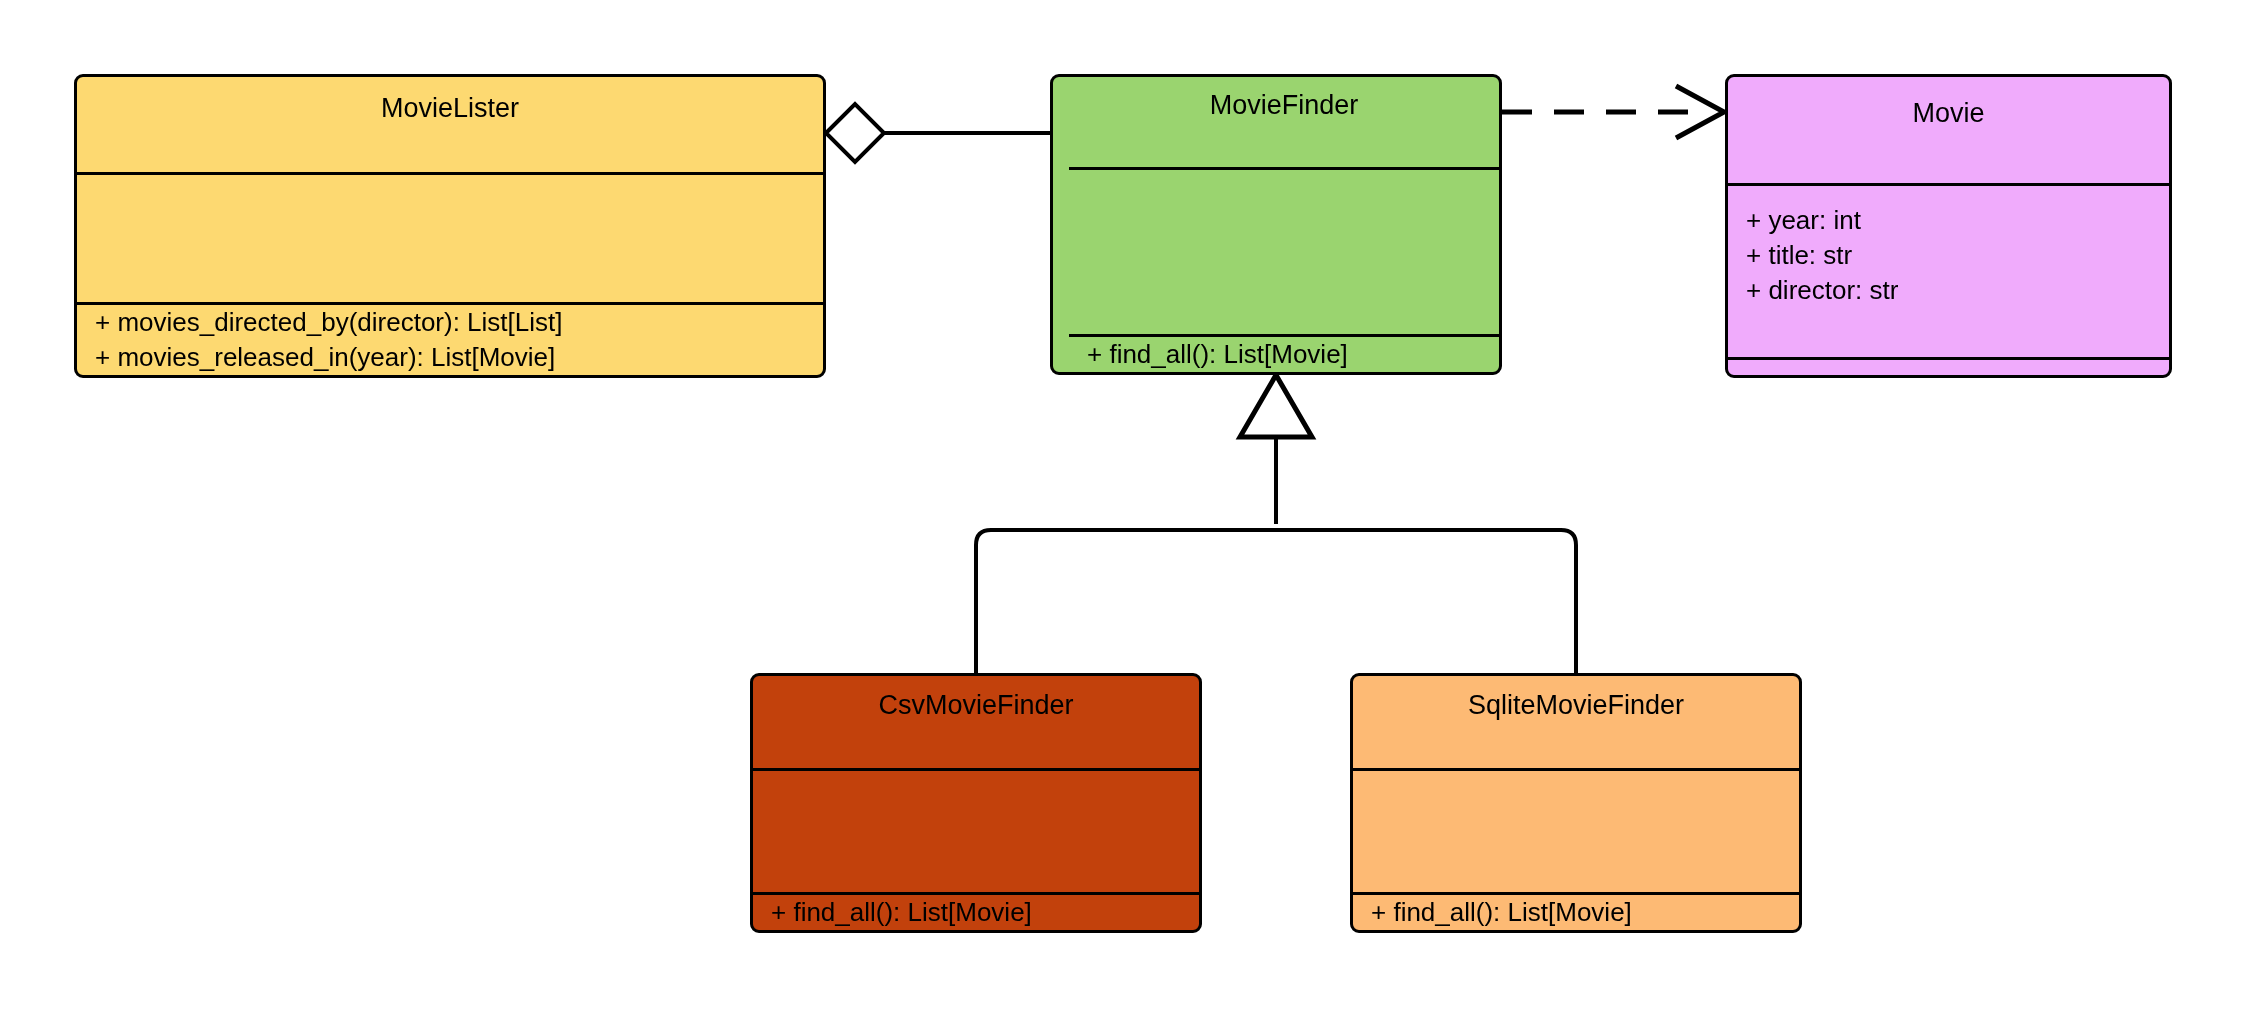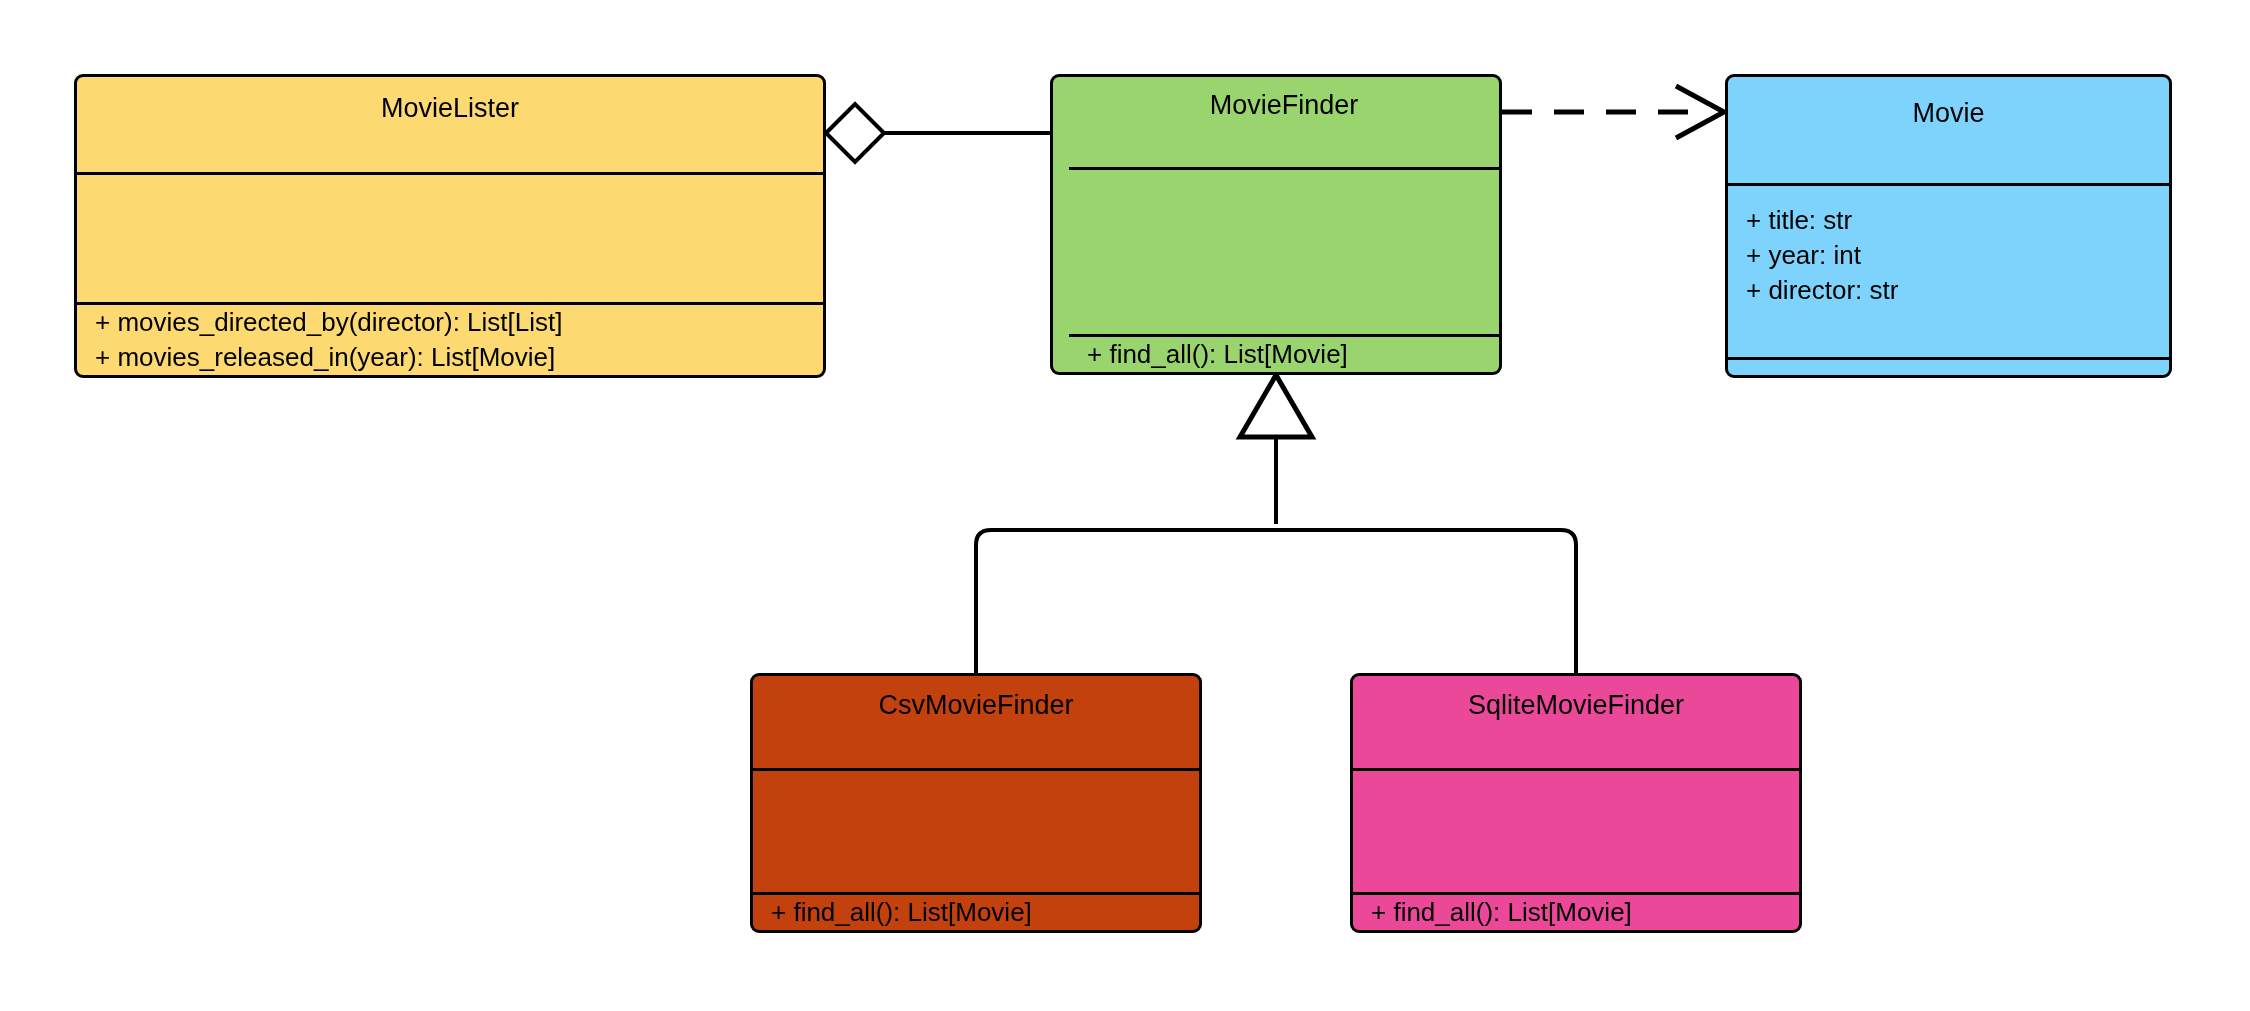--- a/index.html
+++ b/index.html
@@ -110,43 +110,43 @@
   <div class="uml-class" style="left:1050px; top:74px; width:452px; height:301px; background:#9ad46f;padding-left:16px;">
     <div class="compartment name-c" style="height:63px;">
       <div class="class-name">MovieFinder</div>
     </div>
     <div class="compartment divider member-list empty-c" style="height:148px;"></div>
     <div class="compartment divider member-list" style="flex:1;">
       <div class="member">+ find_all(): List[Movie]</div>
     </div>
   </div>
 
-  <div class="uml-class" style="left:1725px; top:74px; width:447px; height:304px; background:#7dd3fc;">
+  <div class="uml-class" style="left:1725px; top:74px; width:447px; height:304px; background:#f0abfc;">
     <div class="compartment name-c" style="height:74px;">
       <div class="class-name">Movie</div>
     </div>
     <div class="compartment divider member-list" style="height:142px;">
+      <div class="member">+ year: int</div>
       <div class="member">+ title: str</div>
-      <div class="member">+ year: int</div>
       <div class="member">+ director: str</div>
     </div>
     <div class="compartment divider member-list empty-c" style="flex:1;"></div>
   </div>
 
   <div class="uml-class" style="left:750px; top:673px; width:452px; height:260px; background:#c2410c;">
     <div class="compartment name-c" style="height:67px;">
       <div class="class-name">CsvMovieFinder</div>
     </div>
     <div class="compartment divider member-list empty-c" style="height:102px;"></div>
     <div class="compartment divider member-list" style="flex:1;">
       <div class="member">+ find_all(): List[Movie]</div>
     </div>
   </div>
 
-  <div class="uml-class" style="left:1350px; top:673px; width:452px; height:260px; background:#ec4899;">
+  <div class="uml-class" style="left:1350px; top:673px; width:452px; height:260px; background:#fdba74;">
     <div class="compartment name-c" style="height:67px;">
       <div class="class-name">SqliteMovieFinder</div>
     </div>
     <div class="compartment divider member-list empty-c" style="height:102px;"></div>
     <div class="compartment divider member-list" style="flex:1;">
       <div class="member">+ find_all(): List[Movie]</div>
     </div>
   </div>
 
 </div>

